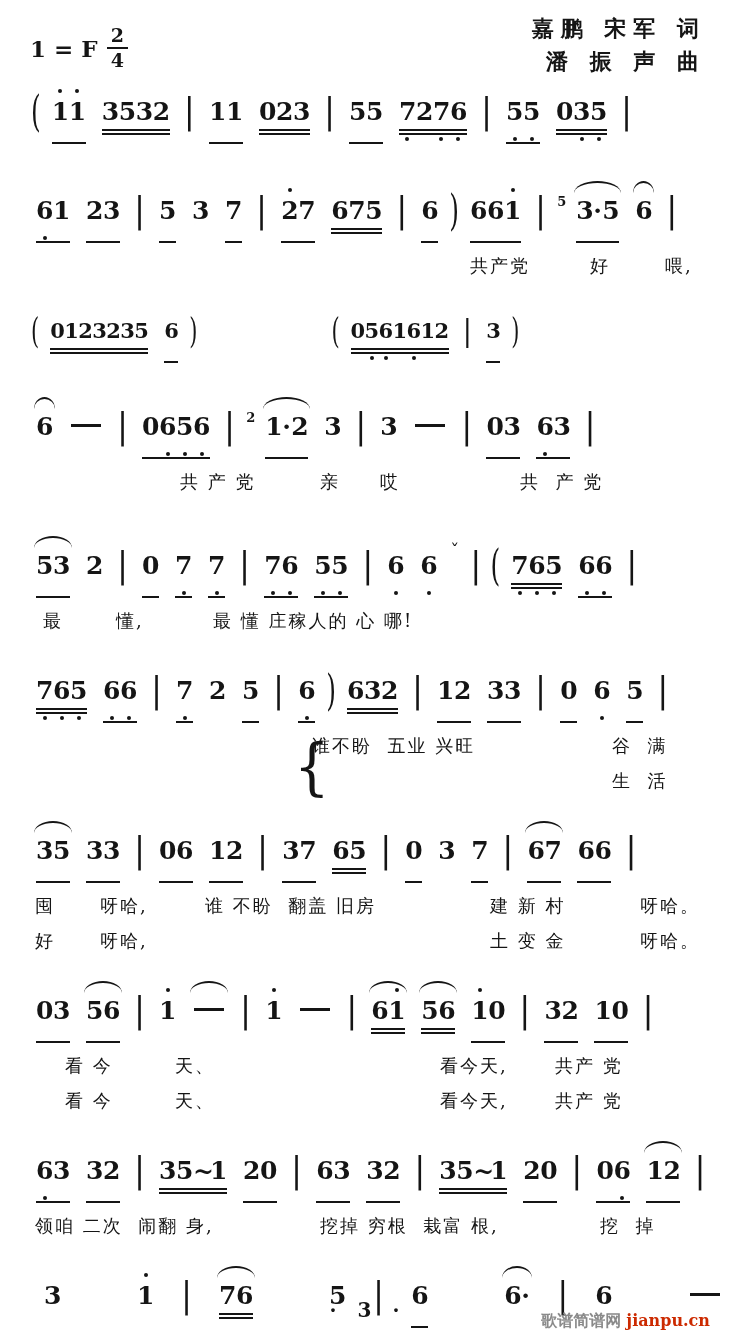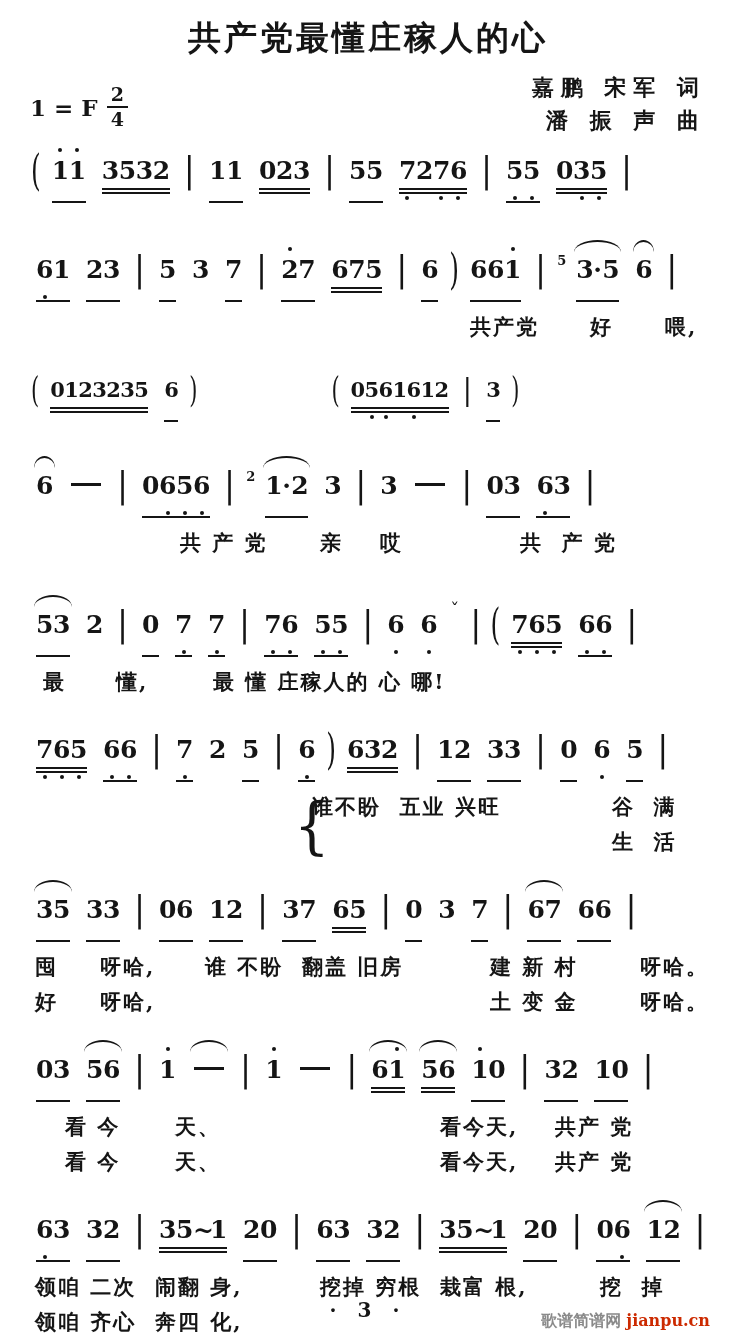--- a/index.html
+++ b/index.html
@@ -36,35 +36,34 @@
   .dashcell{display:inline-block;width:30px;height:0;border-top:3px solid #151515;vertical-align:8px;margin:0 2px;}
   .gap{display:inline-block;width:128px;}
   .sp{display:inline-block;width:44px;}
   .breath{display:inline-block;font-size:18px;vertical-align:16px;margin:0 5px;font-weight:normal;}
   .system.small .notation{font-size:21px;padding:10px 0 8px;}
   .system.small .nch{width:14px;}
   .system.wide .grp{margin:0 16px;}
   .system.wide .bar{margin:0 12px;}
   
   .lyrics-block{position:relative;}
-  .lyric-row{position:relative;height:35px;font-size:21px;font-weight:bold;}
+  .lyric-row{position:relative;height:35px;font-size:18px;font-weight:normal;}
   .lyric-seg{position:absolute;top:0;white-space:pre;letter-spacing:2px;}
   .brace{position:absolute;font-size:56px;font-weight:normal;top:-3px;line-height:72px;transform:scaleY(1.1);}
   
   .footer{position:absolute;left:0;right:0;bottom:6px;height:38px;}
   .pagenum{position:absolute;left:0;right:0;bottom:10px;text-align:center;font-weight:bold;font-size:20px;letter-spacing:7px;}
   .watermark{position:absolute;right:26px;bottom:0;font-size:16px;color:#8a8a8a;font-weight:bold;}
   .wm-url{color:#cc2a00;margin-left:5px;}
 </style>
 </head>
 <body>
 
 <div class="page">
 
-  <h1 class="title">共产党最懂庄稼人的心</h1>
 
   <div class="meta-row">
     <div class="keysig">
       <span>1 = F</span>
       <span class="frac">
         <span class="num">2</span>
         <span class="den">4</span>
       </span>
     </div>
     <div class="credits">
@@ -160,23 +159,20 @@
         </div>
       </div>
       <div class="system">
         <div class="notation"><span class="grp u1"><span class="nch">6<span class="odot lo"></span></span><span class="nch">3</span></span><span class="grp u1"><span class="nch">3</span><span class="nch">2</span></span><span class="bar">|</span><span class="grp u2"><span class="nch">3</span><span class="nch">5</span><span class="nch">~</span><span class="nch">1</span></span><span class="grp u1"><span class="nch">2</span><span class="nch">0</span></span><span class="bar">|</span><span class="grp u1"><span class="nch">6</span><span class="nch">3</span></span><span class="grp u1"><span class="nch">3</span><span class="nch">2</span></span><span class="bar">|</span><span class="grp u2"><span class="nch">3</span><span class="nch">5</span><span class="nch">~</span><span class="nch">1</span></span><span class="grp u1"><span class="nch">2</span><span class="nch">0</span></span><span class="bar">|</span><span class="grp u1"><span class="nch">0</span><span class="nch">6<span class="odot lo"></span></span></span><span class="grp u1"><span class="arc"></span><span class="nch">1</span><span class="nch">2</span></span><span class="bar">|</span></div>
         <div class="lyrics-block">
           <div class="lyric-row">
             <span class="lyric-seg" style="left: 7px;">领咱 二次  闹翻 身,</span>
             <span class="lyric-seg" style="left: 292px;">挖掉 穷根  栽富 根,</span>
             <span class="lyric-seg" style="left: 572px;">挖  掉</span>
           </div>
-          <div class="lyric-row">
-            <span class="lyric-seg" style="left: 7px;">领咱 齐心  奔四 化,</span>
-          </div>
         </div>
       </div>
       <div class="system wide">
         <div class="notation"><span class="grp"><span class="nch">3</span></span><span class="sp"></span><span class="grp"><span class="nch">1<span class="odot hi"></span></span></span><span class="bar">|</span><span class="grp u2"><span class="arc"></span><span class="nch">7</span><span class="nch">6</span></span><span class="sp"></span><span class="grp"><span class="nch">5</span></span><span class="bar">|</span><span class="grp u1"><span class="nch">6</span></span><span class="sp"></span><span class="grp"><span class="arc"></span><span class="nch">6</span><span class="nch dotsep">·</span></span><span class="bar">|</span><span class="grp"><span class="nch">6</span></span><span class="sp"></span><span class="grp"><span class="dashcell"></span></span></div>
         <div class="lyrics-block">
           <div class="lyric-row">
             <span class="lyric-seg" style="left: 47px;">穷</span>
             <span class="lyric-seg" style="left: 177px;">根  栽</span>
             <span class="lyric-seg" style="left: 367px;">富</span>
             <span class="lyric-seg" style="left: 462px;">根</span>

